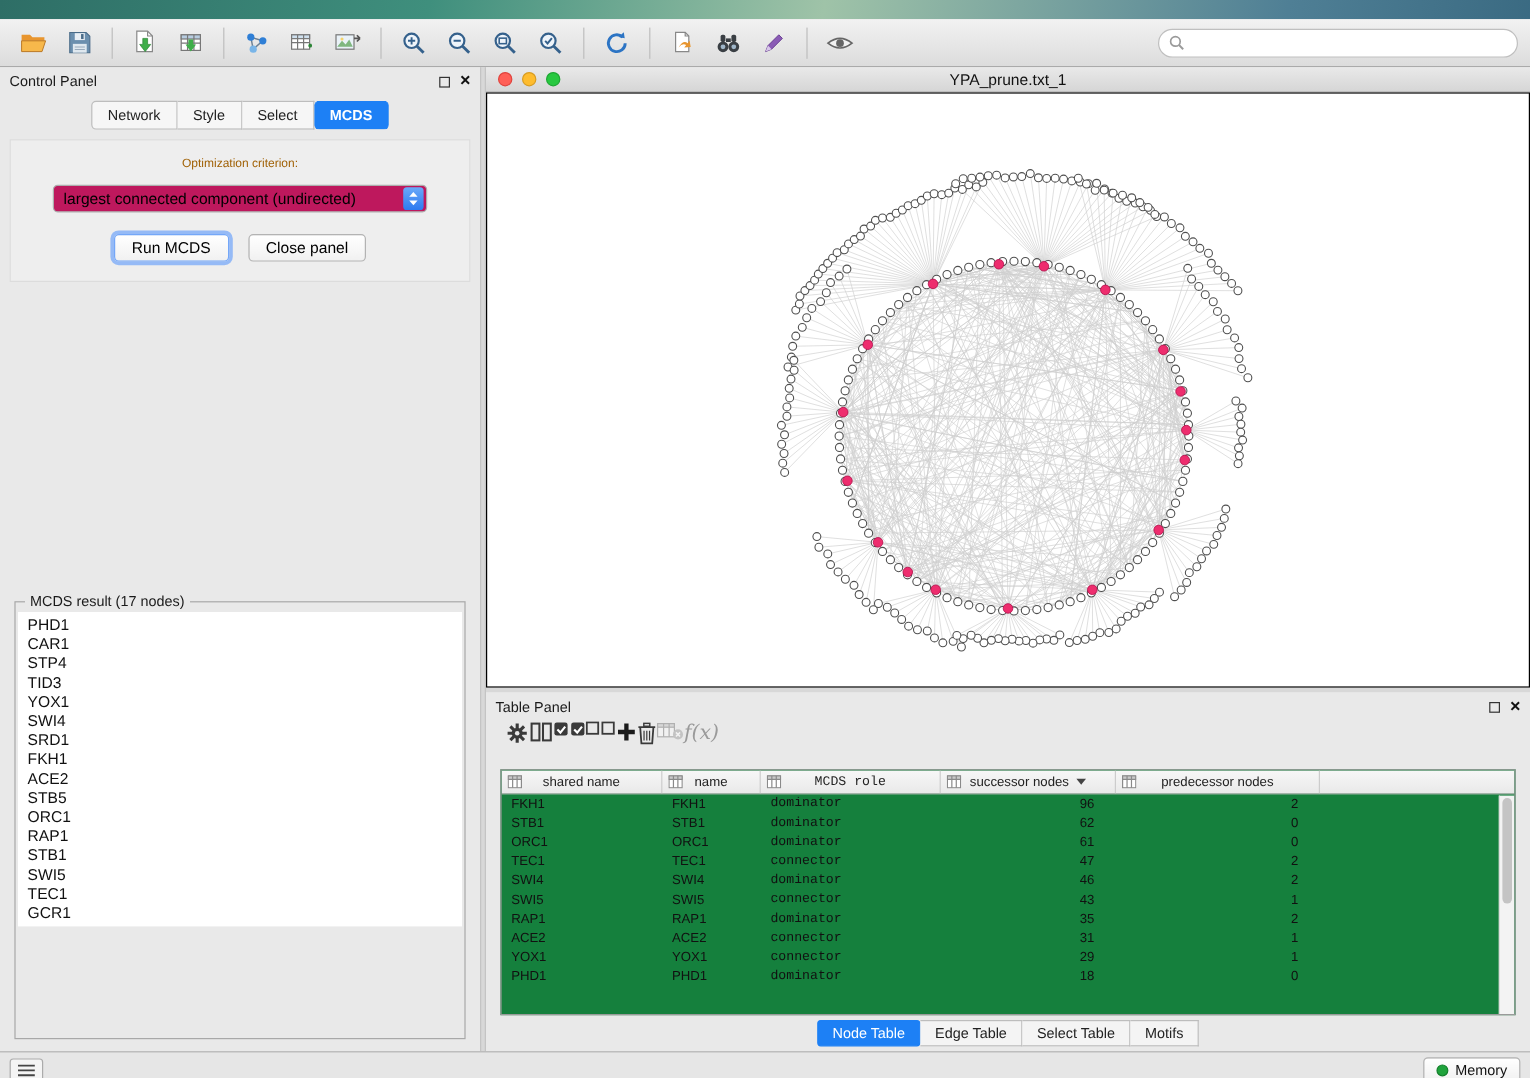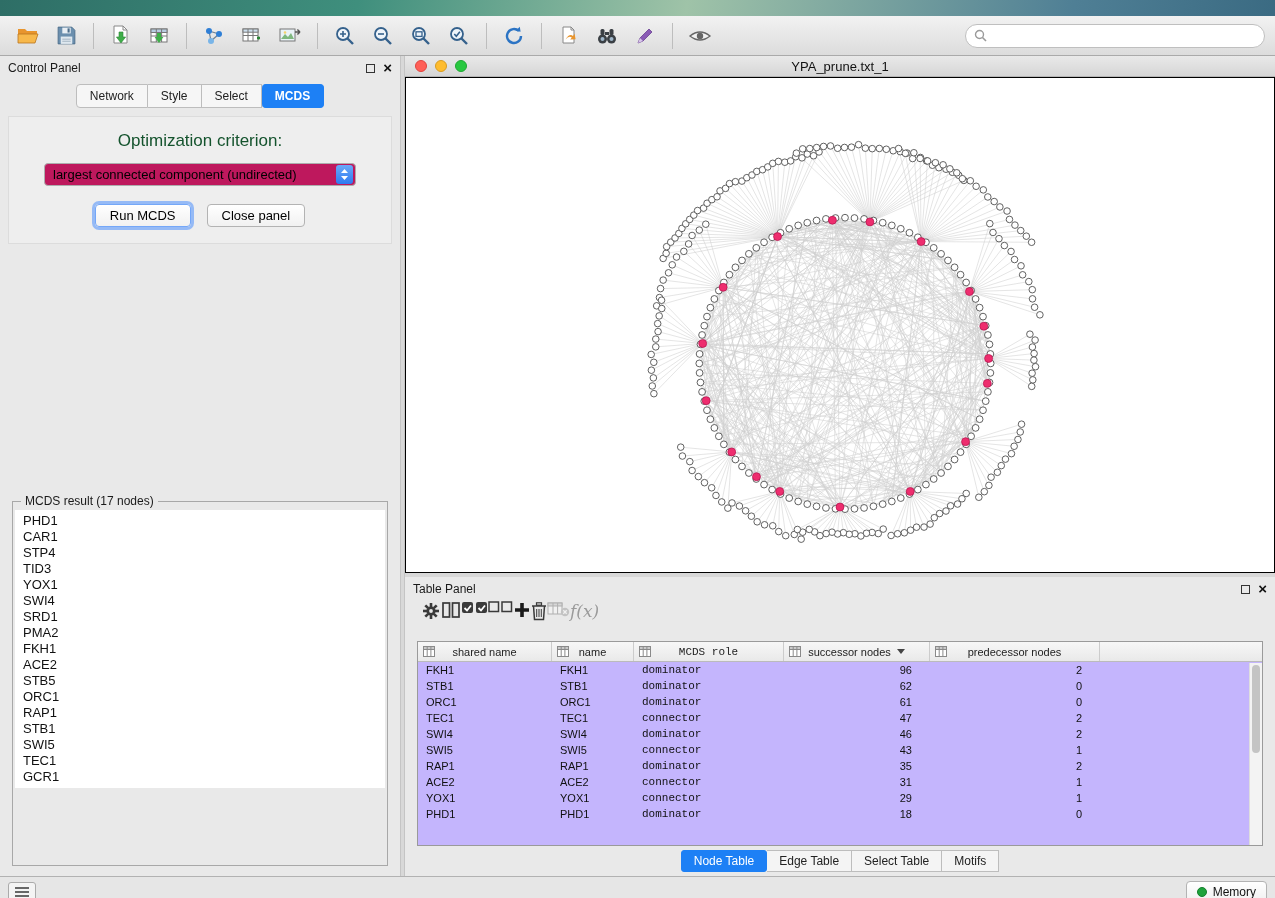--- a/index.html
+++ b/index.html
@@ -31,21 +31,21 @@
   .wc-square { width:9px; height:9px; border:1.5px solid #333; display:inline-block; }
   .wc-x { font-size:15px; font-weight:bold; color:#111; line-height:10px; }
   .cp-tabs { display:flex; justify-content:center; margin-top:4px; }
   .cp-tab { font-size:12px; padding:4px 13px; background:#f6f6f6; border:1px solid #bdbdbd;
     border-left-width:0; color:#222; font-family:"Liberation Sans", sans-serif; }
   .cp-tab:first-child { border-left-width:1px; border-radius:4px 0 0 4px; }
   .cp-tab.active { background:#1d80f5; border-color:#1d80f5; color:#fff; border-radius:4px;
     font-weight:bold; }
   .cp-page { background:#eeeeee; border:1px solid #dcdcdc; margin:8px 8px 0 8px; padding-top:14px;
     padding-bottom:16px; }
-  .opt-label { text-align:center; font-size:17px; color:#14532d; }
+  .opt-label { text-align:center; font-size:10px; color:#a16207; }
   .select { margin:12px auto 0 auto; width:312px; height:23px; background:#be185d;
     border:1px solid #adadad; border-radius:4px; display:flex; align-items:center; }
   .select-value { flex:1; font-size:13px; padding-left:8px; color:#000; white-space:nowrap;
     overflow:hidden; }
   .select-stepper { width:17px; height:19px; margin-right:2px; border-radius:3px;
     background:linear-gradient(#6aa9f9,#2e7af0); display:flex; align-items:center; justify-content:center; }
   .btn-row { display:flex; justify-content:center; gap:16px; margin-top:18px; }
   .mac-btn { font-size:13px; padding:3px 14px; background:linear-gradient(#ffffff,#f1f1f1);
     border:1px solid #b3b3b3; border-radius:4px; color:#000; font-family:"Liberation Sans", sans-serif; }
   .mac-btn.focused { box-shadow:0 0 0 3px rgba(77,144,254,0.55); border-color:#74a7f8; }
@@ -74,21 +74,21 @@
   .net-title { font-size:13px; color:#111; }
   .net-canvas { flex:1; background:#fff; border:1px solid #000; position:relative; overflow:hidden; }
   .net-canvas svg { display:block; width:100%; height:100%; }
 
   
   .table-panel { flex:1; background:#e9e9e9; display:flex; flex-direction:column; min-height:0; }
   .tp-toolbar { height:40px; flex:0 0 40px; display:flex; align-items:flex-start; 
     padding:0 0 0 16px; }
   .tp-icon { display:flex; align-items:center; justify-content:center; }
   .fx-label { font-size:17px; color:#9a9a9a; font-style:italic; font-family:"DejaVu Serif", serif; }
-  .table-wrap { flex:1; margin:0 12px; background:#c4b5fd; border:1px solid #9a9a9a;
+  .table-wrap { flex:1; margin:0 12px; background:#15803d; border:1px solid #9a9a9a;
     position:relative; overflow:hidden; display:flex; flex-direction:column; }
   .thead { height:20px; flex:0 0 20px; display:flex; background:linear-gradient(#f7f7f7,#e9e9e9);
     border-bottom:1px solid #bbb; }
   .th { display:flex; align-items:center; justify-content:center; gap:4px; font-size:11px;
     color:#222; border-right:1px solid #ccc; position:relative; }
   .th .th-grid { position:absolute; left:5px; top:4px; }
   .sort-caret { width:0; height:0; border-left:4px solid transparent; border-right:4px solid transparent;
     border-top:5px solid #444; margin-left:2px; }
   .tbody { flex:1; overflow:hidden; }
   .tr { display:flex; height:16px; align-items:center; }
@@ -304,21 +304,20 @@
       <fieldset class="mcds-fieldset">
         <legend>MCDS result (17 nodes)</legend>
         <div class="mcds-list">
             <div class="mcds-item">PHD1</div>
             <div class="mcds-item">CAR1</div>
             <div class="mcds-item">STP4</div>
             <div class="mcds-item">TID3</div>
             <div class="mcds-item">YOX1</div>
             <div class="mcds-item">SWI4</div>
             <div class="mcds-item">SRD1</div>
-            <div class="mcds-item">PMA2</div>
             <div class="mcds-item">FKH1</div>
             <div class="mcds-item">ACE2</div>
             <div class="mcds-item">STB5</div>
             <div class="mcds-item">ORC1</div>
             <div class="mcds-item">RAP1</div>
             <div class="mcds-item">STB1</div>
             <div class="mcds-item">SWI5</div>
             <div class="mcds-item">TEC1</div>
             <div class="mcds-item">GCR1</div>
           </div>

